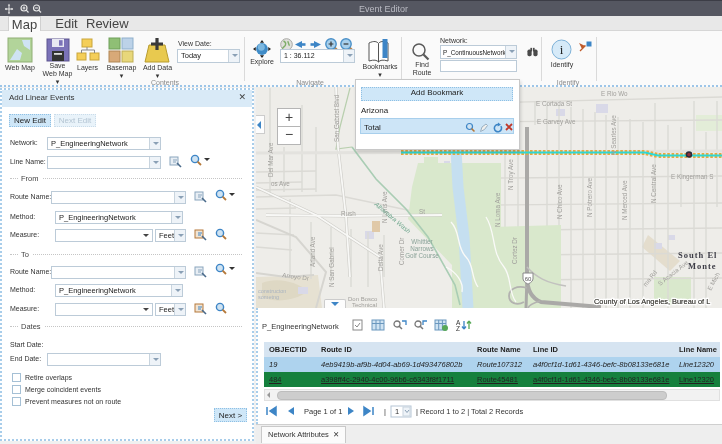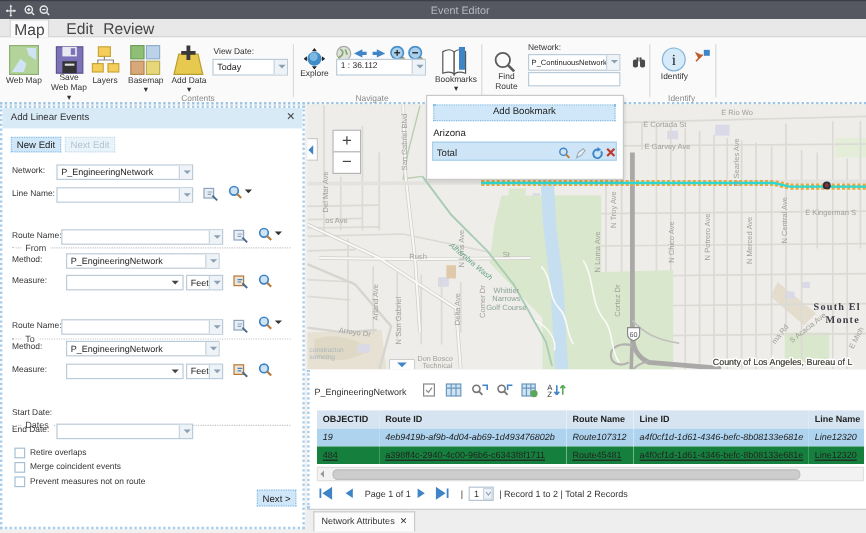--- a/index.html
+++ b/index.html
@@ -20,21 +20,21 @@
 .combo { position:absolute; background:#fff; border:1px solid #bccbd8; }
 .combo .btn { position:absolute; right:0; top:0; bottom:0; width:11px; background:#eef3f8; border-left:1px solid #c8d4de; }
 .combo .btn:after { content:""; position:absolute; left:3px; top:4px; border:3px solid transparent; border-top-color:#8aa0b5; }
 .combo .val { position:absolute; left:3px; top:1px; font-size:7.5px; color:#222; white-space:nowrap; }
 
 #lpanel { position:absolute; left:0; top:88px; width:254px; height:353px; background:#fff; border:2px dotted #a8cdea; }
 #lpanel-hd { position:absolute; left:0; top:0; width:250px; height:17px; background:#d9eaf7; }
 #lpanel-hd .t { position:absolute; left:7px; top:3px; font-size:8px; color:#333; }
 #lpanel-hd .x { position:absolute; right:6px; top:2px; font-size:9px; color:#444; }
 .fldlabel { position:absolute; font-size:7px; color:#333; white-space:nowrap; }
-.sephd { position:absolute; left:8px; right:10px; border-top:1px dotted #c5c5c5;margin-top:28px; }
+.sephd { position:absolute; left:8px; right:10px; border-top:1px dotted #c5c5c5; }
 .sephd span { position:absolute; left:8px; top:-5px; background:#fff; padding:0 3px; font-size:7.5px; color:#444; }
 .btnblue { position:absolute; background:#cfe7f8; border:1px dotted #8fc0e4; font-size:8px; color:#222; text-align:center; }
 .btngray { position:absolute; background:#e9f3fa; border:1px dotted #cadcea; font-size:8px; color:#b3c4d2; text-align:center; }
 .chk { position:absolute; width:9px; height:9px; background:#fff; border:1px solid #a5c0d5; }
 
 .mag { position:absolute; width:13px; height:13px; }
 
 #map { position:absolute; left:256px; top:87px; width:466px; height:221px; background:#efeeec; overflow:hidden; }
 
 #bpanel { position:absolute; left:256px; top:308px; width:466px; height:116px; background:#fff; border-left:2px dotted #a8cdea; }

